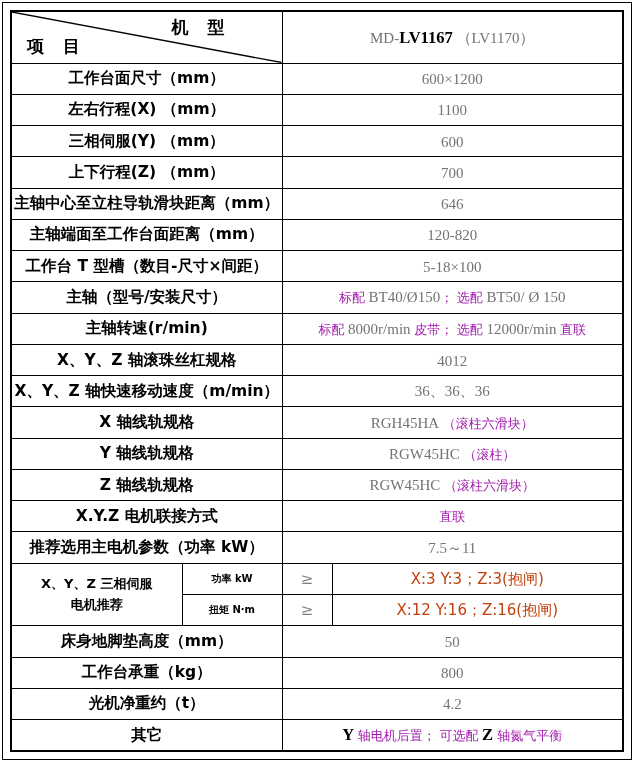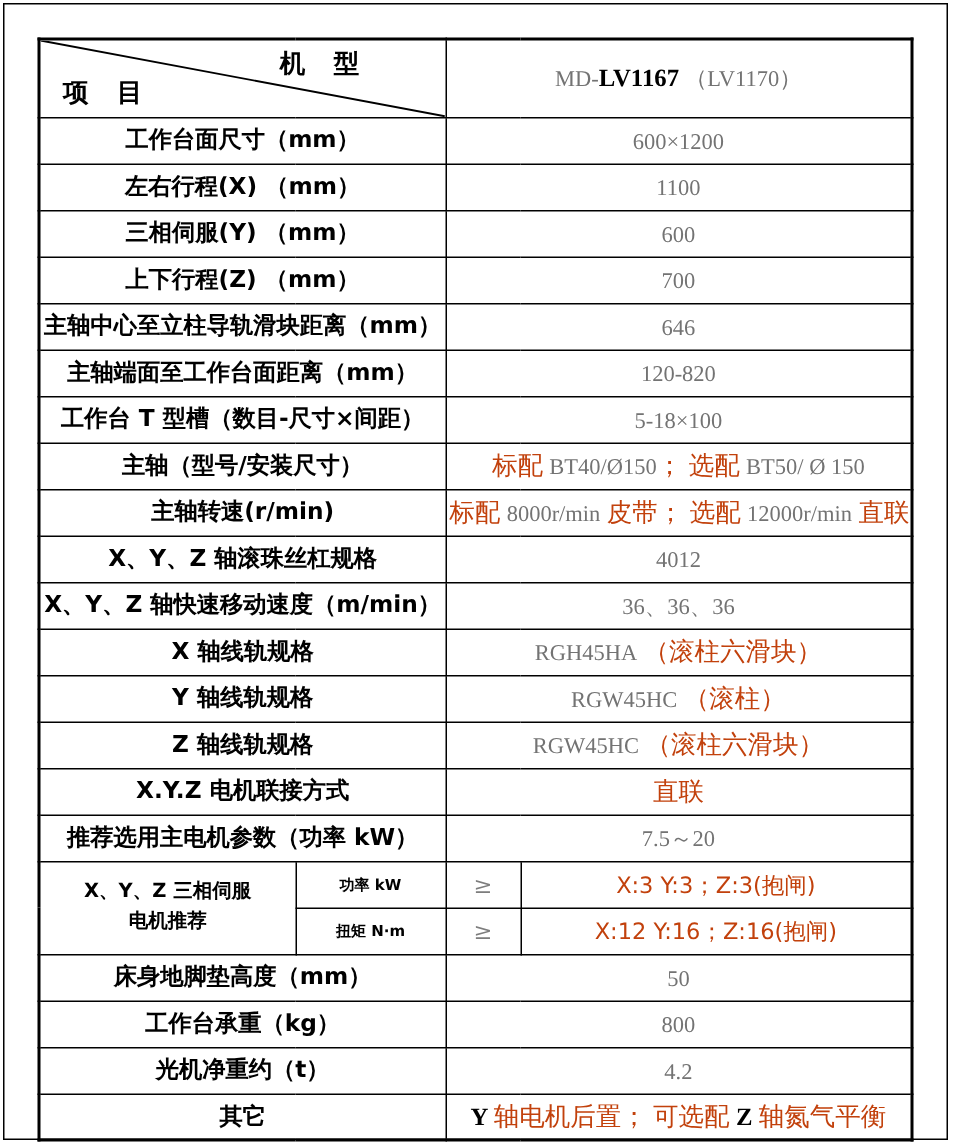--- a/index.html
+++ b/index.html
@@ -9,21 +9,21 @@
     position: relative;
     font-family: "DejaVu Sans", sans-serif;
     color: #000000;
   }
   .frame {
     position: absolute;
     left: 2px; top: 2px;
     width: 630px; height: 758px;
     box-sizing: border-box;
     border: 1px solid #000000;
-    padding: 22px;
+    padding: 7px;
   }
   table.spec {
     width: 100%; height: 100%;
     border-collapse: collapse;
     table-layout: fixed;
     border: 2.5px solid #000000;
   }
   table.spec td {
     border: 1.5px solid #000000;
     text-align: center;
@@ -43,21 +43,21 @@
   }
   .item-label {
     position: absolute; bottom: 5px; left: 15px;
     font-weight: bold; font-size: 17px; letter-spacing: 1px;
   }
   .head-right { font-size: 17.5px; }
 
   .label-cell { font-weight: bold; font-size: 15.5px; font-family: "DejaVu Sans", sans-serif; margin-left: 36px; }
   .seg-serif     { font-family: "Liberation Serif", "DejaVu Serif", serif; font-size: 15px; color: #737373; }
   .seg-boldserif { font-family: "Liberation Serif", "DejaVu Serif", serif; font-size: 16.5px; font-weight: bold; color: #000000; }
-  .seg-gray      { font-family: Liberation Serif, serif; font-size: 17px; color: #c2410c; }
+  .seg-gray      { font-family: Liberation Sans, sans-serif; font-size: 13px; color: #a21caf; }
   .seg-hei       { font-family: "DejaVu Sans", sans-serif; font-size: 15px; color: #c2410c; }
 
   .servo-group-cell { font-weight: bold; font-size: 13px; line-height: 1.55; margin-left: 16px; }
   .servo-param-cell { font-weight: bold; font-size: 10px; }
   .gte-cell { color: #7d7d7d; font-size: 15px; font-family: "DejaVu Serif", serif; }
 </style>
 </head>
 <body>
 
 <div class="page">
@@ -139,21 +139,21 @@
           <tr>
             <td class="label-cell" colspan="2">Z 轴线轨规格</td>
             <td class="value-cell" colspan="2"><span class="seg-serif">RGW45HC</span><span class="seg-gray"> （滚柱六滑块）</span></td>
           </tr>
           <tr>
             <td class="label-cell" colspan="2">X.Y.Z 电机联接方式</td>
             <td class="value-cell" colspan="2"><span class="seg-gray">直联</span></td>
           </tr>
           <tr>
             <td class="label-cell" colspan="2">推荐选用主电机参数（功率 kW）</td>
-            <td class="value-cell" colspan="2"><span class="seg-serif">7.5～20</span></td>
+            <td class="value-cell" colspan="2"><span class="seg-serif">7.5～11</span></td>
           </tr>
           <tr>
             <td class="servo-group-cell" colspan="1" rowspan="2">
               <div>X、Y、Z 三相伺服</div>
               <div>电机推荐</div>
             </td>
             <td class="servo-param-cell">功率 kW</td>
             <td class="gte-cell">≥</td>
             <td class="value-cell"><span class="seg-hei">X:3 Y:3；Z:3(抱闸)</span></td>
           </tr>

